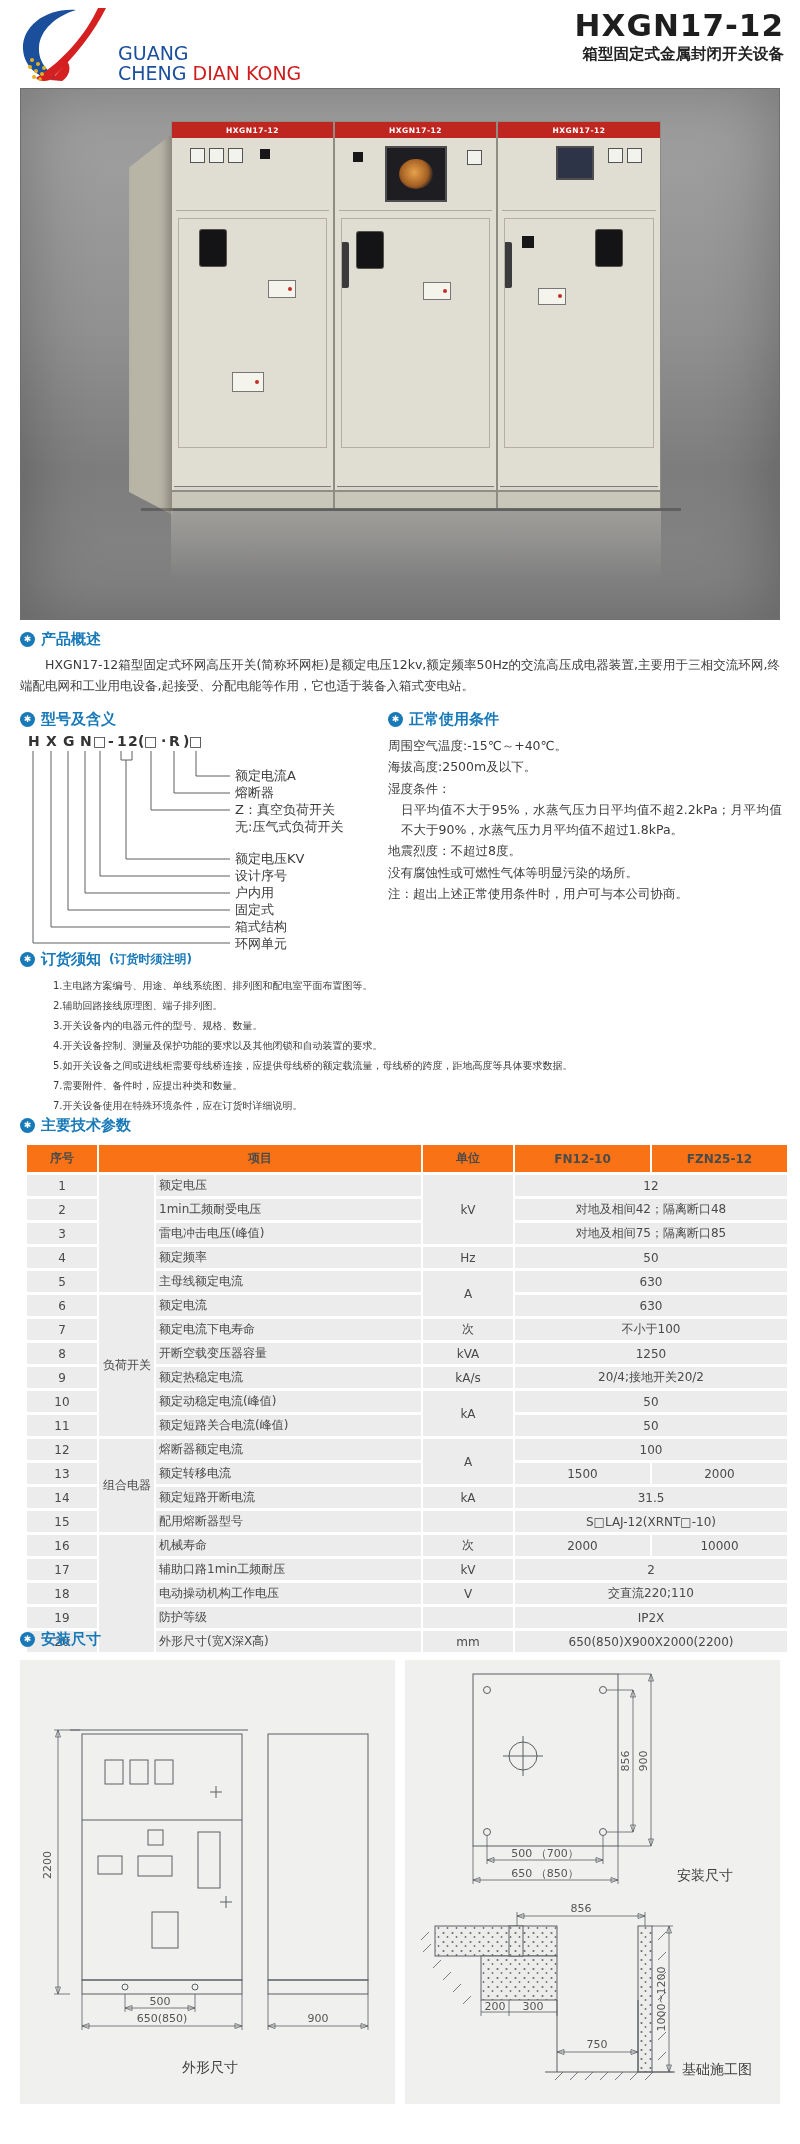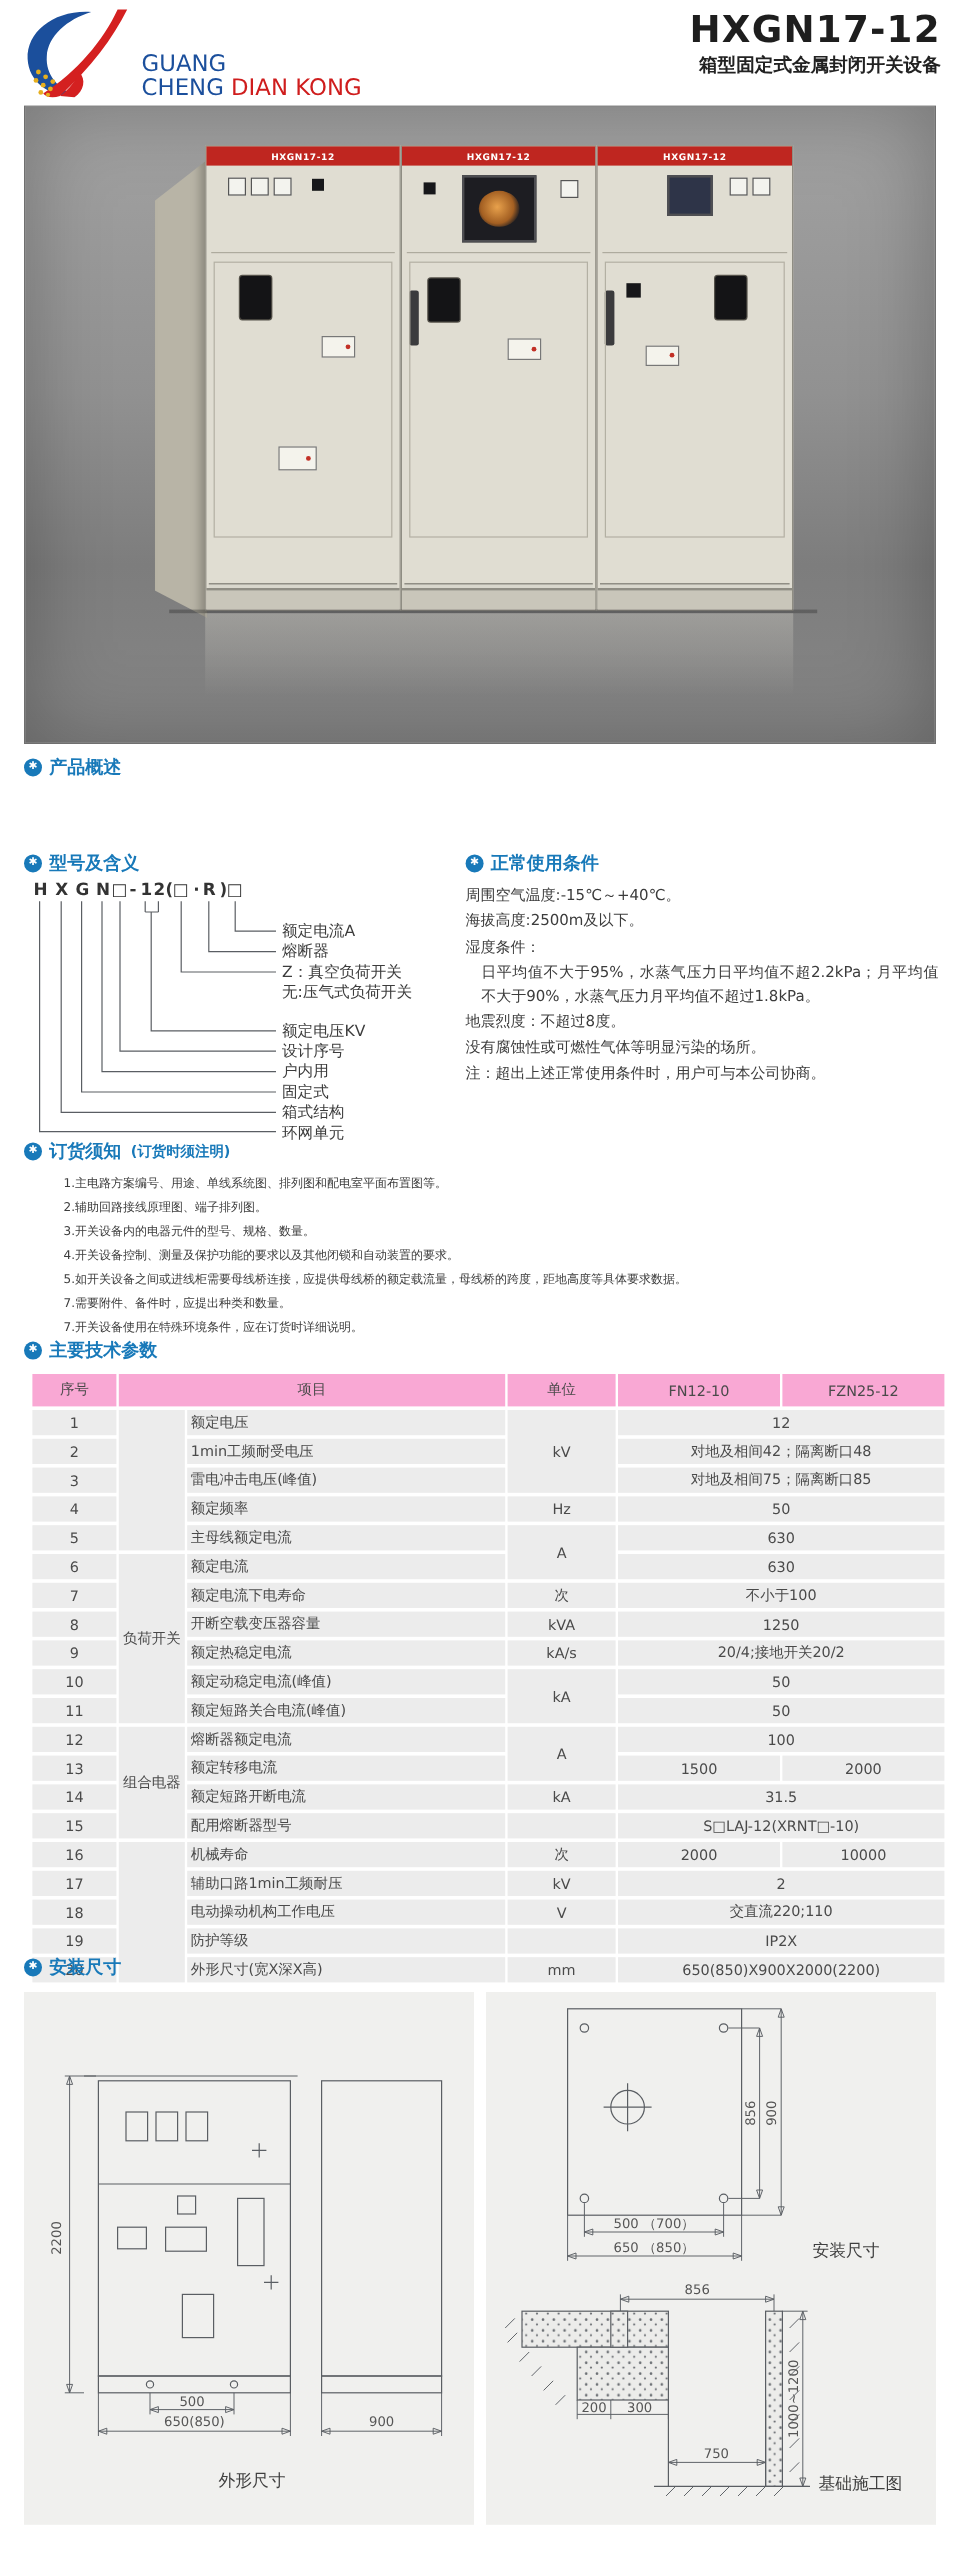--- a/index.html
+++ b/index.html
@@ -52,24 +52,24 @@
                  color:#3c3c3c;text-indent:2em;text-align:justify;}
   .cond-list{position:absolute;left:388px;top:736px;width:394px;font-size:12.5px;color:#3c3c3c;line-height:1.62;}
   .cond-list .ln{margin-bottom:1px;}
   .cond-list .indent{padding-left:13px;text-align:justify;}
   .ord-list{position:absolute;left:22px;top:979px;width:765px;font-size:10px;color:#3c3c3c;margin-left:31px;}
   .ord-list .ln{margin-bottom:6px;white-space:nowrap;}
   
   .params{position:absolute;left:25px;top:1142px;}
   table.spec{border-collapse:separate;border-spacing:2px 3px;table-layout:fixed;width:750px;
              font-size:12px;color:#4a4a4a;text-align:center;}
-  table.spec th{background:#f9a8d4;font-weight:normal;height:25px;padding:1px 2px;overflow:hidden;}
+  table.spec th{background:#f97316;font-weight:bold;height:25px;padding:1px 2px;overflow:hidden;}
   table.spec td{background:#ececec;height:19px;padding:1px 3px;overflow:hidden;}
   td.item{text-align:left;padding-left:10px;}
-  td.grp{line-height:1.35;}
+  td.grp{line-height:1.35;text-align:right;}
   
   .panel{position:absolute;top:1660px;width:375px;height:444px;background:#f0f0ee;}
   .panel-l{left:20px;} .panel-r{left:405px;}
   .dwg{stroke:#5a5e63;fill:none;stroke-width:1;}
   .dim{stroke:#5a5e63;fill:none;stroke-width:.8;}
   .dimtxt{fill:#555;font-size:11px;stroke:none;}
   .cap{fill:#3f3f3f;font-size:14px;stroke:none;}
   .speck{fill:url(#speckp);stroke:#5a5e63;}
 </style>
 </head>
@@ -162,20 +162,21 @@
     </div>
 
     <div class="gline"></div>
     <div class="reflect"></div>
   </div>
 
   <div class="sec-head" style="left:20px;top:630px;">
     <span class="bullet">✱</span>
     <span>产品概述</span>
   </div>
+  <div class="overview-body">HXGN17-12箱型固定式环网高压开关(简称环网柜)是额定电压12kv,额定频率50Hz的交流高压成电器装置,主要用于三相交流环网,终端配电网和工业用电设备,起接受、分配电能等作用，它也适于装备入箱式变电站。</div>
 
   <div class="sec-head" style="left:20px;top:710px;">
     <span class="bullet">✱</span>
     <span>型号及含义</span>
   </div>
   <svg style="position:absolute;left:20px;top:732px;" width="368" height="222" viewBox="0 0 368 222">
     <g font-size="14" fill="#333" font-weight="bold">
       <text x="8" y="14">H</text>
       <text x="26" y="14">X</text>
       <text x="43" y="14">G</text>

